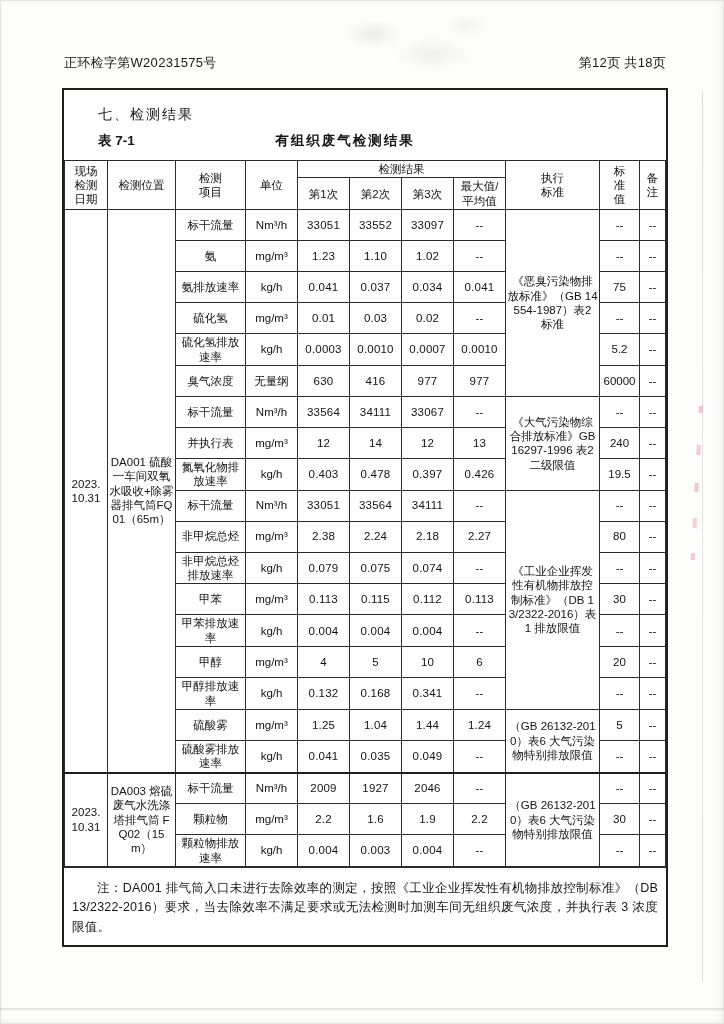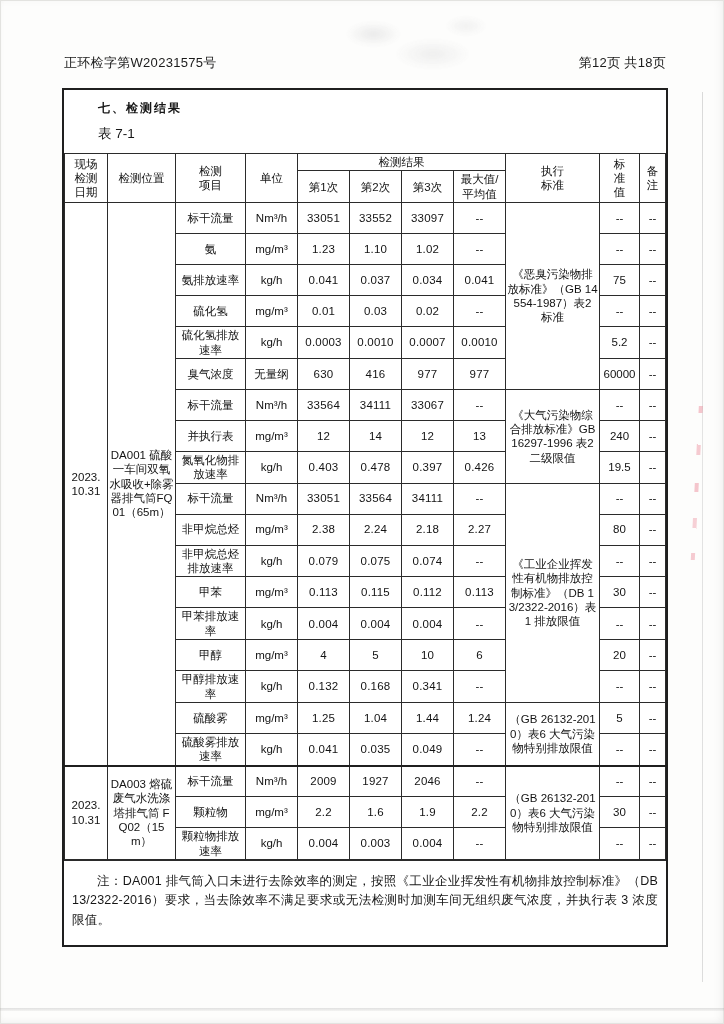--- a/index.html
+++ b/index.html
@@ -14,23 +14,23 @@
   .page-header{
     position:absolute;left:64px;right:58px;top:54px;
     display:flex;justify-content:space-between;align-items:baseline;
     font-size:13px;letter-spacing:0.3px;color:#1b1b1b;
   }
   .frame{
     position:absolute;left:62px;top:88px;width:606px;height:859px;
     border:2.5px solid #1f1f1f;background:#fff;box-sizing:border-box;
   }
   .section-title{
-    margin:10px 0 2px 34px;font-size:12px;font-weight:bold;letter-spacing:2px;
-  }
-  .caption-row{position:relative;height:26px;margin-top:6px;}
+    margin:16px 0 2px 34px;font-size:14px;font-weight:normal;letter-spacing:2px;
+  }
+  .caption-row{position:relative;height:26px;margin-top:6px;font-weight:bold;}
   .caption-label{position:absolute;left:34px;top:2px;font-size:13.5px;}
   .caption-title{position:absolute;left:0;right:40px;top:2px;text-align:center;font-size:13.5px;letter-spacing:2px;}
   table.results{
     border-collapse:collapse;table-layout:fixed;width:601px;margin:4px auto 0 auto;
   }
   table.results th, table.results td{
     border:1px solid #2b2b2b;text-align:center;vertical-align:middle;
     padding:1px 1px;box-sizing:border-box;
     font-size:11.5px;line-height:1.25;word-break:break-all;
     font-weight:normal;color:#131313;
@@ -86,20 +86,21 @@
 
 <div class="page-header">
   <span>正环检字第W20231575号</span>
   <span>第12页 共18页</span>
 </div>
 
 <div class="frame">
   <div class="section-title">七、检测结果</div>
   <div class="caption-row">
     <span class="caption-label">表 7-1</span>
+    <span class="caption-title">有组织废气检测结果</span>
   </div>
 
   <table class="results">
     <colgroup>
       <col style="width:43px">
         <col style="width:68px">
         <col style="width:70px">
         <col style="width:52px">
       <col style="width:52px">
         <col style="width:52px">

